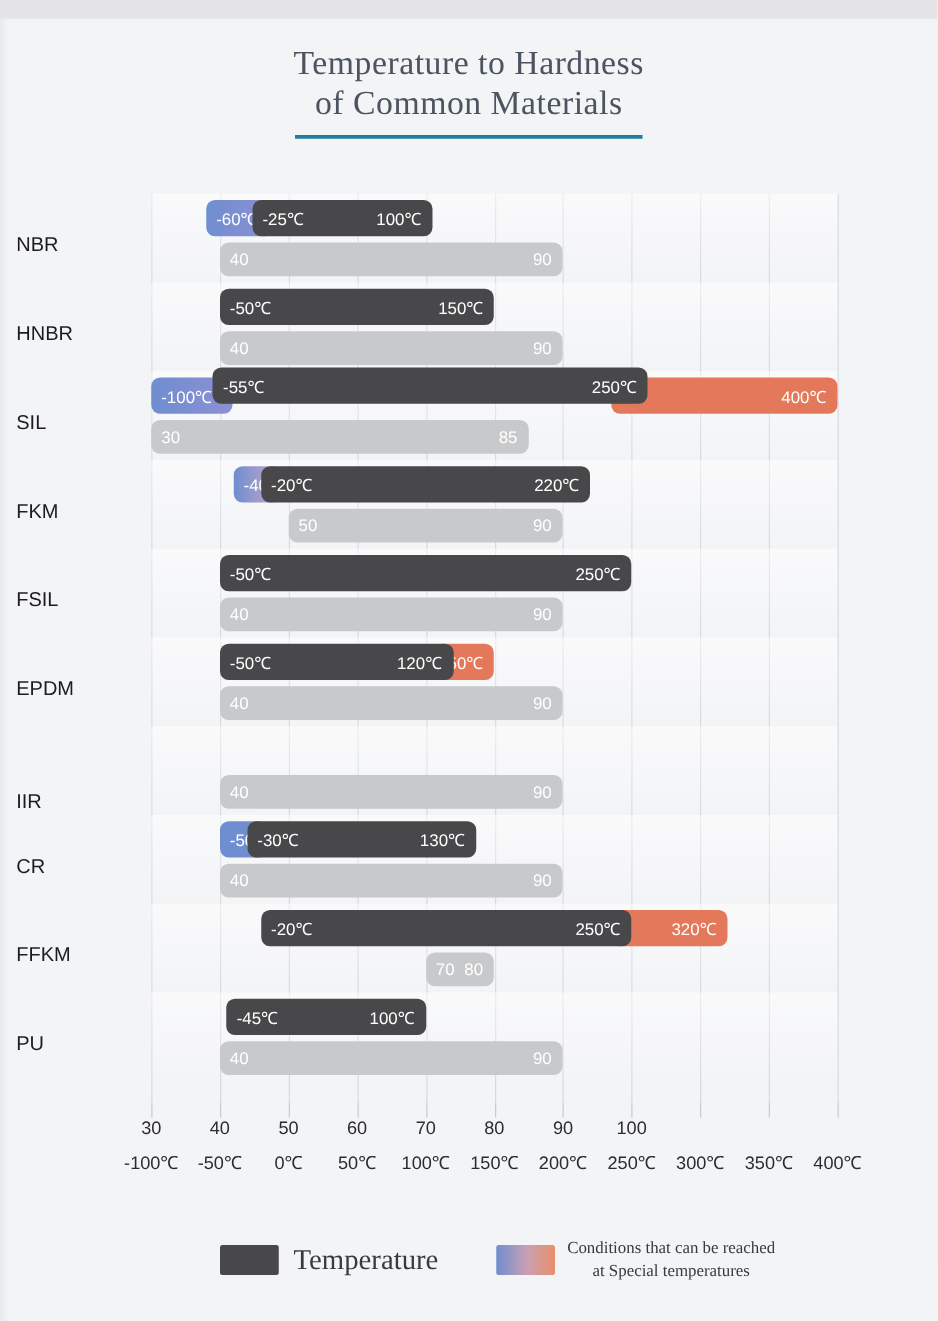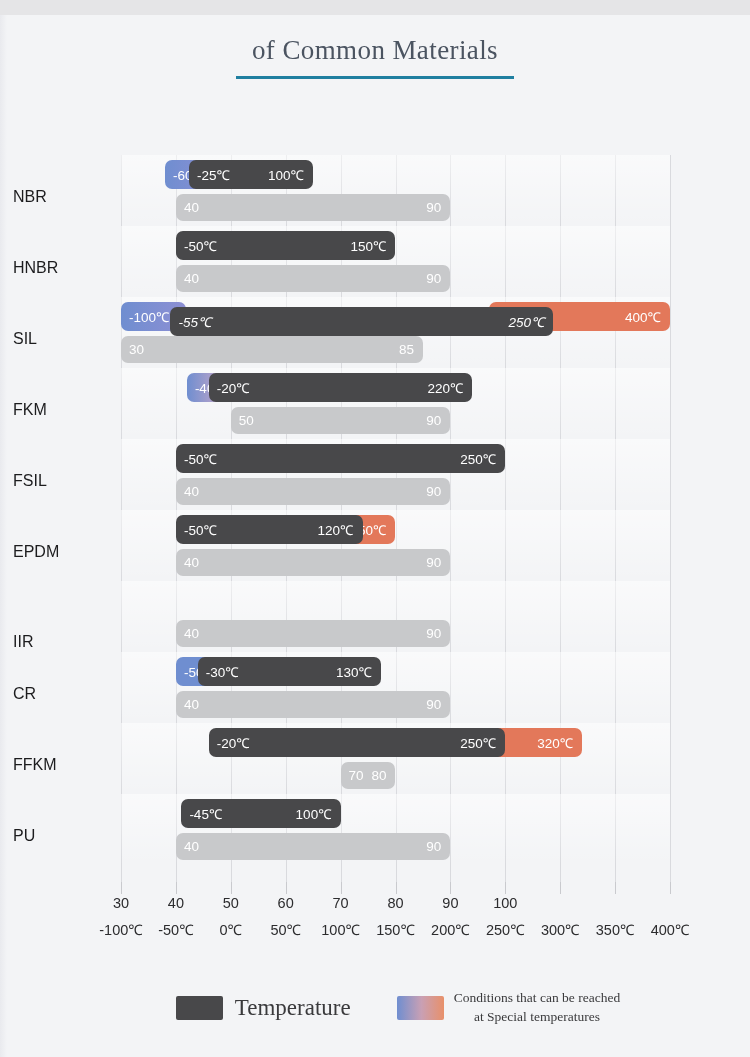--- a/index.html
+++ b/index.html
@@ -112,20 +112,21 @@
     color:#3a3a3c;
   }
   .lg-gap{width:46px;}
 </style>
 </head>
 <body>
 
 <div id="page">
 
   <div class="title-wrap">
+    <div class="title-line">Temperature to Hardness</div>
     <div class="title-line">of Common Materials</div>
     <div class="title-rule"></div>
   </div>
 
   <div id="labels">
       <div class="rowlabel" style="top: 33px;">NBR</div>
       <div class="rowlabel" style="top: 104px;">HNBR</div>
       <div class="rowlabel" style="top: 175px;">SIL</div>
       <div class="rowlabel" style="top: 246px;">FKM</div>
       <div class="rowlabel" style="top: 317px;">FSIL</div>
@@ -145,21 +146,21 @@
       <div class="gridline" style="left: 274.5px;"></div>
       <div class="gridline" style="left: 329.4px;"></div>
       <div class="gridline" style="left: 384.3px;"></div>
       <div class="gridline" style="left: 439.2px;"></div>
       <div class="gridline" style="left: 494.1px;"></div>
       <div class="gridline" style="left: 549px;"></div>
       <div class="rowband" style="top: 0px;"></div>
       <div class="bar bar-ext-left" style="left: 43.92px; width: 54.43px; top: 5px;">
         <span class="v-left">-60℃</span>
       </div>
-      <div class="bar bar-temp" style="left: 68px; width: 124px; top: 5px;">
+      <div class="bar bar-temp" style="left: 81px; width: 144px; top: 5px;">
         <span class="v-left">-25℃</span>
         <span class="v-right">100℃</span>
       </div>
       <div class="bar bar-press" style="left: 54.9px; width: 274.5px; top: 39px;">
         <span class="v-left">40</span>
         <span class="v-right">90</span>
       </div>
       <div class="rowband" style="top: 71px;"></div>
       <div class="bar bar-temp" style="left: 54.9px; width: 219.6px; top: 76px;">
         <span class="v-left">-50℃</span>
@@ -169,21 +170,21 @@
         <span class="v-left">40</span>
         <span class="v-right">90</span>
       </div>
       <div class="rowband" style="top: 142px;"></div>
       <div class="bar bar-ext-left" style="left: 0px; width: 65.41px; top: 147px;">
         <span class="v-left">-100℃</span>
       </div>
       <div class="bar bar-ext-right" style="left: 368.3px; width: 180.7px; top: 147px;">
         <span class="v-right">400℃</span>
       </div>
-      <div class="bar bar-temp" style="left: 49.41px; width: 383px; top: 152px; font-style: italic;">
+      <div class="bar bar-temp" style="left: 49.41px; width: 348px; top: 139px;">
         <span class="v-left">-55℃</span>
         <span class="v-right">250℃</span>
       </div>
       <div class="bar bar-press" style="left: 0px; width: 301.95px; top: 181px;">
         <span class="v-left">30</span>
         <span class="v-right">85</span>
       </div>
       <div class="rowband" style="top: 213px;"></div>
       <div class="bar bar-ext-left pinkish" style="left: 65.88px; width: 37.96px; top: 218px;">
         <span class="v-left">-40℃</span>

